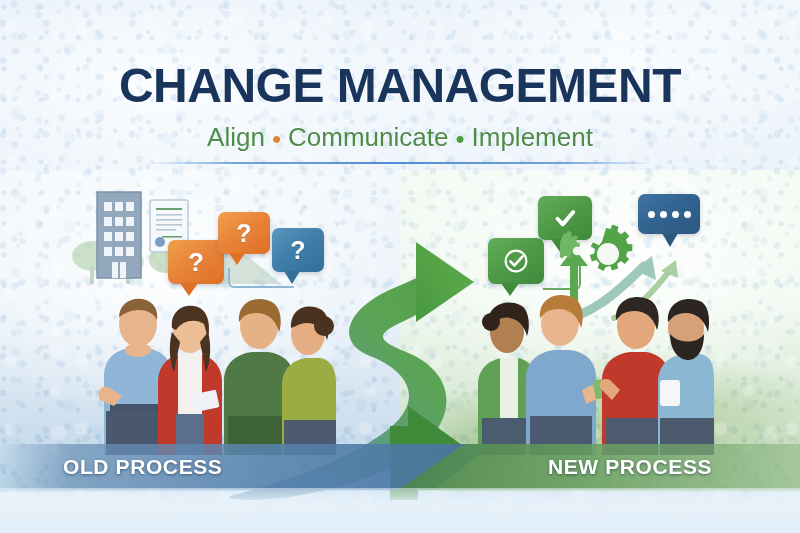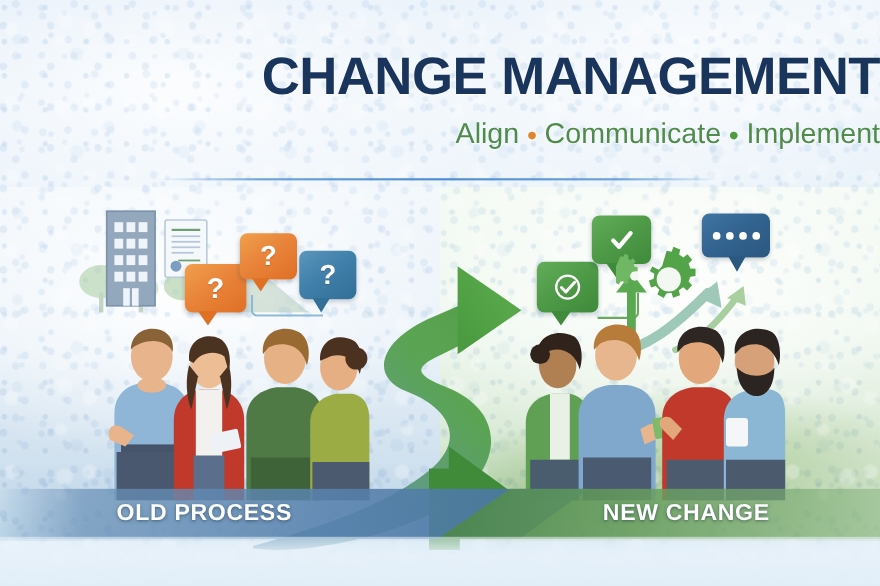--- a/index.html
+++ b/index.html
@@ -36,21 +36,21 @@
   .texture2{
     position:absolute;inset:0;pointer-events:none;opacity:.30;
     background-image:
       radial-gradient(circle at 15% 40%, rgba(255,255,255,.9) 0 5px, transparent 8px),
       radial-gradient(circle at 66% 22%, rgba(255,255,255,.8) 0 6px, transparent 9px),
       radial-gradient(circle at 88% 62%, rgba(255,255,255,.85) 0 4px, transparent 7px);
     background-size:71px 67px,89px 83px,63px 59px;
   }
 
   
-  .header{position:absolute;left:0;top:0;width:800px;text-align:right;z-index:30;}
+  .header{position:absolute;left:0;top:16px;width:800px;text-align:center;z-index:30;}
   .title{
     margin:0;padding-top:46px;
     font-size:48px;line-height:1;font-weight:bold;letter-spacing:-0.5px;
     color:#19355c;
     text-shadow:0 1px 2px rgba(255,255,255,.85);
   }
   .subtitle{
     margin:0;padding-top:14px;
     font-size:26px;line-height:1;font-weight:normal;
     color:#4f8b4a;
@@ -124,21 +124,21 @@
   
   .bar{
     position:absolute;top:444px;height:46px;z-index:22;
     display:flex;align-items:center;
   }
   .bar span{
     font-size:21px;font-weight:bold;color:#ffffff;letter-spacing:.6px;
     text-shadow:0 1px 3px rgba(20,40,60,.55);
   }
   .bar-old{
-    left:0;width:430px;justify-content:flex-start;padding-left:106px;
+    left:0;width:430px;justify-content:flex-start;padding-left:63px;
     background:linear-gradient(90deg,rgba(126,158,190,.0) 0%,rgba(108,146,184,.72) 14%,rgba(88,130,173,.88) 55%,rgba(70,114,160,.92) 100%);
     clip-path:polygon(0 0,100% 0,88% 100%,0 100%);
   }
   .bar-new{
     left:398px;width:402px;justify-content:flex-start;padding-left:150px;
     background:linear-gradient(90deg,rgba(76,134,74,.92) 0%,rgba(104,158,96,.85) 35%,rgba(140,182,132,.60) 72%,rgba(170,200,166,.0) 100%);
     clip-path:polygon(12% 0,100% 0,100% 100%,0 100%);
   }
   .bottom-fade{
     position:absolute;left:0;top:488px;width:800px;height:45px;z-index:24;
@@ -383,21 +383,21 @@
     <polygon points="186,12 244,52 186,92" fill="url(#headgrad)"></polygon>
 
     <polygon points="178,176 236,218 178,260" fill="#3f8b39"></polygon>
     <rect x="160" y="196" width="28" height="74" fill="#3f8b39"></rect>
   </svg>
 
   <div class="bar bar-old">
     <span>OLD PROCESS</span>
   </div>
   <div class="bar bar-new">
-    <span>NEW CHANGE</span>
+    <span>NEW PROCESS</span>
   </div>
 
   <div class="bottom-fade"></div>
 
   <div class="texture"></div>
   <div class="texture2"></div>
 
   <div class="header">
     <h1 class="title">CHANGE MANAGEMENT</h1>
     <p class="subtitle">

